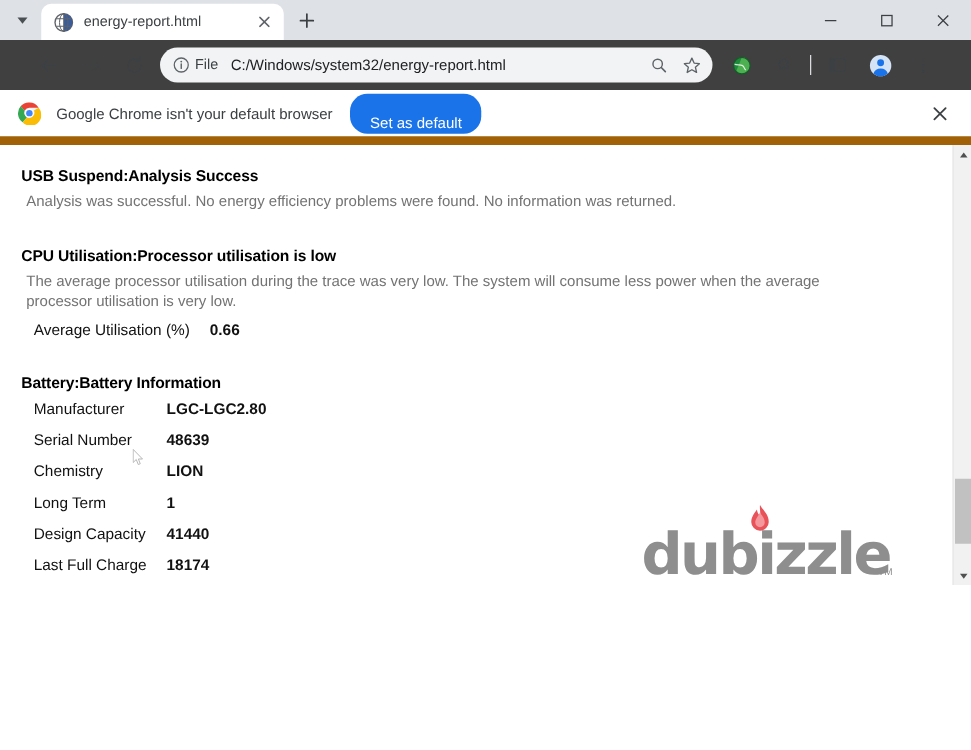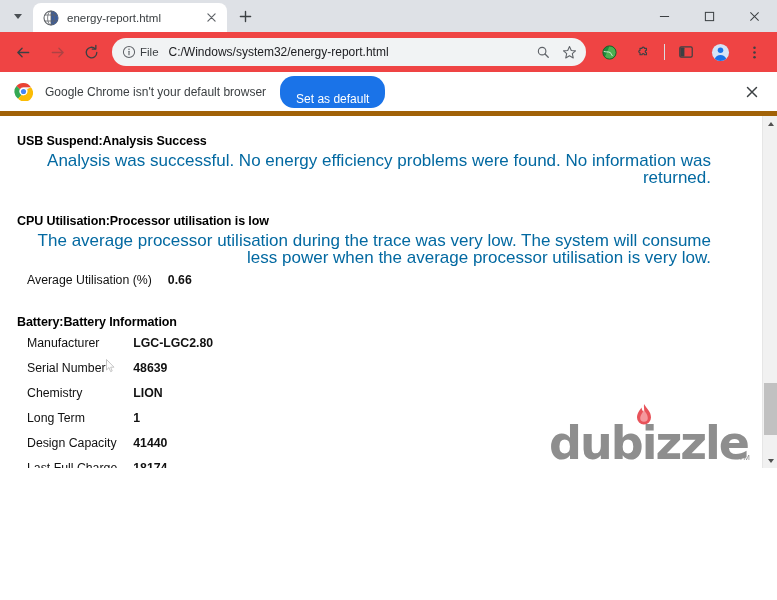--- a/index.html
+++ b/index.html
@@ -59,23 +59,23 @@
     display:flex; align-items:center; justify-content:center;
     cursor: pointer;
   }
 
   .wincontrols { position: absolute; right: 0; top: 0; height: 32px; display: flex; }
   .wc { width: 45px; height: 32px; display: flex; align-items: center; justify-content: center; cursor: pointer; }
 
   
   .toolbar {
     height: 40px; flex: 0 0 40px;
-    background: #ef4444;
+    background: #404040;
     display: flex; align-items: center;
-    padding: 0 6px;
+    padding: 0 22px;
     gap: 0px;
   }
   .tb-btn {
     width: 28px; height: 28px;
     margin: 0 3px;
     border-radius: 50%;
     display: flex; align-items: center; justify-content: center;
     cursor: pointer; flex: 0 0 auto;
   }
   .tb-btn.disabled { opacity: .36; cursor: default; }
@@ -103,21 +103,21 @@
     width: 24px; height: 24px; border-radius: 50%;
     display: flex; align-items: center; justify-content: center;
     cursor: pointer; margin: 0 1px;
   }
   .tb-sep { width: 1px; height: 16px; background: #dadce0; margin: 0 4px; flex: 0 0 1px; }
 
   
   .infobar {
     height: 44px; flex: 0 0 44px;
     background: #ffffff;
-    border-bottom: 5px solid #a16207;
+    border-bottom: 7px solid #a16207;
     display: flex; align-items: center;
     padding: 0 12px 0 14px;
   }
   .infobar-text { font-size: 12px; color: #3c4043; margin-left: 12px; flex: 0 0 auto; }
   .infobar-btn {
     margin-left: 14px;
     background: #1a73e8; color: #fff;
     font-size: 12px;
     border: none; border-radius: 14px;
     height: 28px; padding: 16px 16px;
@@ -132,42 +132,42 @@
     cursor: pointer; flex: 0 0 auto;
   }
 
   
   .viewport {
     flex: 1 1 auto;
     position: relative;
     background: #ffffff;
     overflow: hidden;
     display: flex;
+    gap: 36px;
   }
   .page {
     flex: 1 1 auto;
     padding: 18px 20px 0 17px;
     overflow: hidden;
     position: relative;
   }
   .section { margin-bottom: 2px; }
   .sec-head {
     font-size: 12.5px;
     font-weight: bold;
     color: #000;
     margin-bottom: 5px;
     letter-spacing: -0.1px;
   }
   .sec-desc {
-    font-size: 17px;
-    color: #0369a1;
+    font-size: 12px;
+    color: #737373;
     line-height: 16.5px;
     margin-left: 4px;
     max-width: 690px;
-    text-align: right;
   }
   .gap-lg { height: 26px; }
   .gap-md { height: 18px; }
 
   .kv-table { margin-top: 7px; margin-left: 10px; border-collapse: collapse; }
   .kv-table td { padding: 0 0 11px 0; vertical-align: top; font-size: 12.3px; color: #111; }
   .kv-key { padding-right: 16px !important; white-space: nowrap; }
   .kv-val { font-weight: bold; white-space: nowrap; }
   .kv-tight td { padding-bottom: 0 !important; }
 

